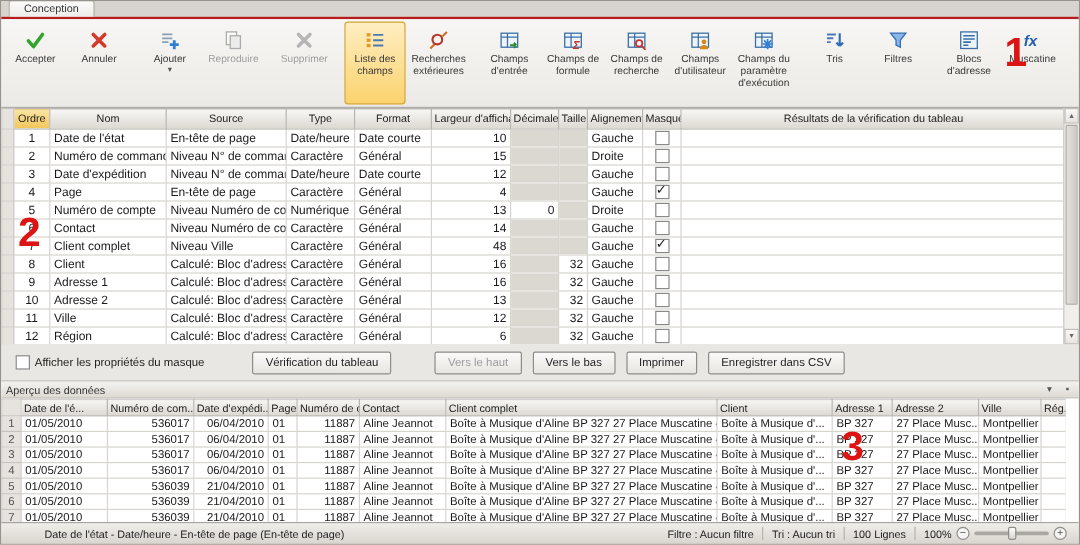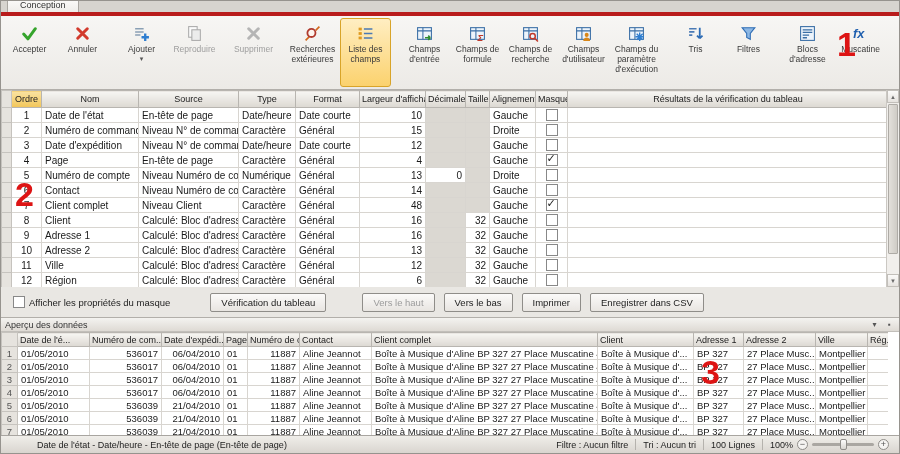--- a/index.html
+++ b/index.html
@@ -1,19 +1,19 @@
 <!DOCTYPE html>
 <html><head>
 <meta charset="utf-8">
 <style>
   html,body{margin:0;padding:0;background:#bfbcb7;}
   .app{position:relative;width:900px;height:454px;background:#e9e7e3;font-family:"Liberation Sans",sans-serif;overflow:hidden;border:1px solid #96938e;box-sizing:border-box;}
 
   
-  .tabstrip{position:absolute;top:0;left:0;right:0;height:15px;background:#d7d4cf;border-bottom:4px solid #b91c1c;display:flex;align-items:flex-end;padding-left:6px;box-sizing:border-box;}
+  .tabstrip{position:absolute;top:0;left:0;right:0;height:15px;background:#d7d4cf;border-bottom:2px solid #b91c1c;display:flex;align-items:flex-end;padding-left:6px;box-sizing:border-box;}
   .tab{background:linear-gradient(#fcfbfa,#efedea);border:1px solid #a9a6a1;border-bottom:none;border-radius:3px 3px 0 0;font-size:9px;padding:1px 12px 2px;color:#333;}
 
   
   .ribbon{position:absolute;top:15px;left:0;right:0;height:74px;background:linear-gradient(#f7f6f4,#eceae6);border-bottom:1px solid #b2afaa;display:flex;align-items:stretch;padding:2px;box-sizing:border-box;}
   .rb-btn{min-width:45px;max-width:62px;padding:2px;margin:0 1px;display:flex;flex-direction:column;align-items:center;border:1px solid transparent;border-radius:3px;}
   .rb-ico{height:20px;display:flex;align-items:center;justify-content:center;margin-top:2px;}
   .rb-lbl{font-size:8.5px;line-height:1.15;text-align:center;color:#3a3a3a;margin-top:2px;}
   .rb-btn.disabled .rb-lbl{color:#9e9e9e;}
   .rb-btn.selected{background:linear-gradient(#ffeec2,#fbd26e);border-color:#d8a429;}
   .rb-arrow{font-size:7px;color:#555;line-height:1;}
@@ -117,39 +117,39 @@
       <div class="rb-sep"></div>
       <div class="rb-btn disabled">
         <span class="rb-ico">
           <svg width="17" height="17" viewBox="0 0 16 16">
             <path d="M3.5 3.5l9 9M12.5 3.5l-9 9" stroke="#b5b5b5" stroke-width="2.8" stroke-linecap="round"></path>
           </svg>
         </span>
         <span class="rb-lbl">Supprimer</span>
       </div>
       <div class="rb-sep"></div>
-      <div class="rb-btn">
-        <span class="rb-ico">
-          <svg width="17" height="17" viewBox="0 0 16 16">
-            <path d="M1.5 14.5l3.5-3.5M11 5l3.5-3.5" stroke="#d2691e" stroke-width="1.6"></path>
-            <circle cx="7" cy="7.5" r="3.8" fill="#fdf4ee" stroke="#b03a2e" stroke-width="1.7"></circle>
-          </svg>
-        </span>
-        <span class="rb-lbl">Recherches extérieures</span>
-      </div>
       <div class="rb-btn selected">
         <span class="rb-ico">
           <svg width="17" height="17" viewBox="0 0 16 16">
             <rect x="1.5" y="2.5" width="3" height="2.6" fill="#e09a1e"></rect>
             <rect x="1.5" y="6.7" width="3" height="2.6" fill="#e09a1e"></rect>
             <rect x="1.5" y="10.9" width="3" height="2.6" fill="#e09a1e"></rect>
             <path d="M6.5 3.8h8M6.5 8h8M6.5 12.2h8" stroke="#4a7ab5" stroke-width="1.5"></path>
           </svg>
         </span>
         <span class="rb-lbl">Liste des champs</span>
+      </div>
+      <div class="rb-btn">
+        <span class="rb-ico">
+          <svg width="17" height="17" viewBox="0 0 16 16">
+            <path d="M1.5 14.5l3.5-3.5M11 5l3.5-3.5" stroke="#d2691e" stroke-width="1.6"></path>
+            <circle cx="7" cy="7.5" r="3.8" fill="#fdf4ee" stroke="#b03a2e" stroke-width="1.7"></circle>
+          </svg>
+        </span>
+        <span class="rb-lbl">Recherches extérieures</span>
       </div>
       <div class="rb-sep"></div>
       <div class="rb-btn">
         <span class="rb-ico">
           <svg width="17" height="17" viewBox="0 0 16 16">
             <rect x="1.5" y="2.5" width="13" height="11" fill="#edf4fb" stroke="#3a6ea5"></rect>
             <path d="M1.5 5.5h13M6.5 2.5v11" stroke="#3a6ea5" fill="none"></path>
             <path d="M8.5 12h5m0 0l-2-2m2 2l-2 2" fill="none" stroke="#2e8b2e" stroke-width="1.5"></path>
           </svg>
         </span>
@@ -351,21 +351,21 @@
             <td class="dis" style="text-align: right;"></td>
             <td class="dis" style="text-align: right;"></td>
             <td>Gauche</td>
             <td style="text-align: center;"><span class="cb"></span></td>
             <td></td>
           </tr>
           <tr>
             <td class="gutter"></td>
             <td style="text-align: center;">7</td>
             <td>Client complet</td>
-            <td>Niveau Client</td>
+            <td>Niveau Ville</td>
             <td>Caractère</td>
             <td>Général</td>
             <td style="text-align: right;">48</td>
             <td class="dis" style="text-align: right;"></td>
             <td class="dis" style="text-align: right;"></td>
             <td>Gauche</td>
             <td style="text-align: center;"><span class="cb checked"></span></td>
             <td></td>
           </tr>
           <tr>

